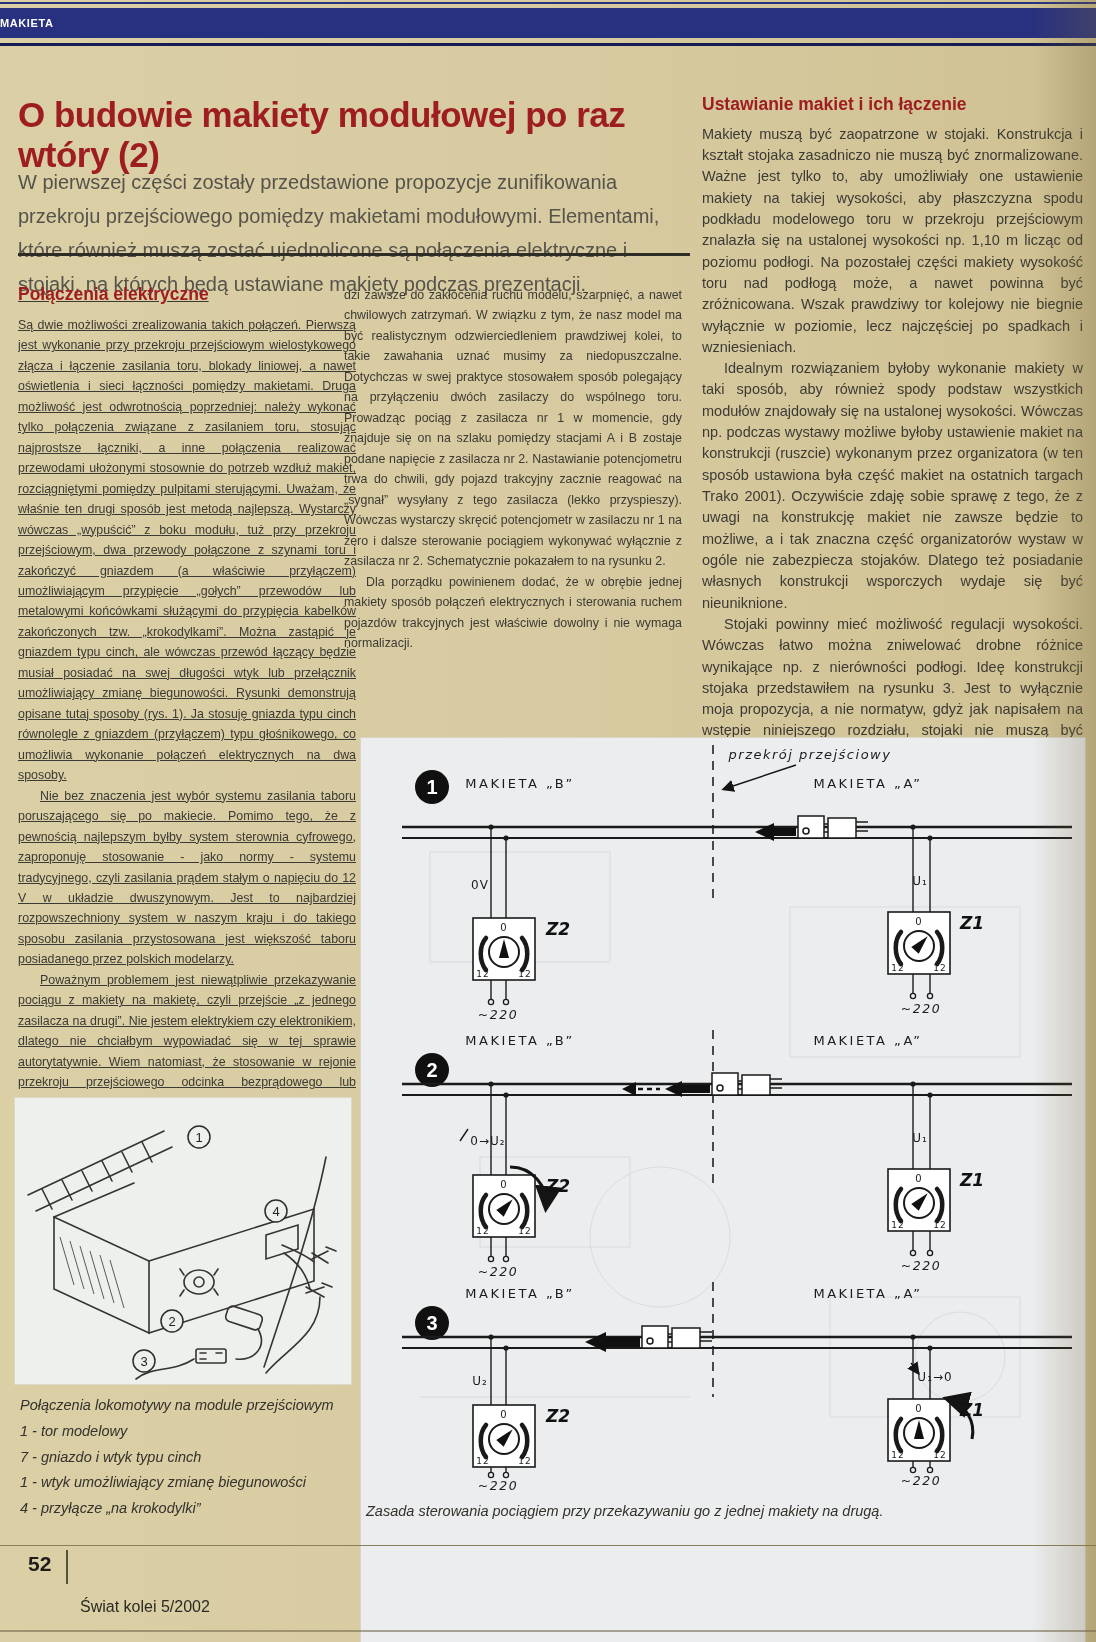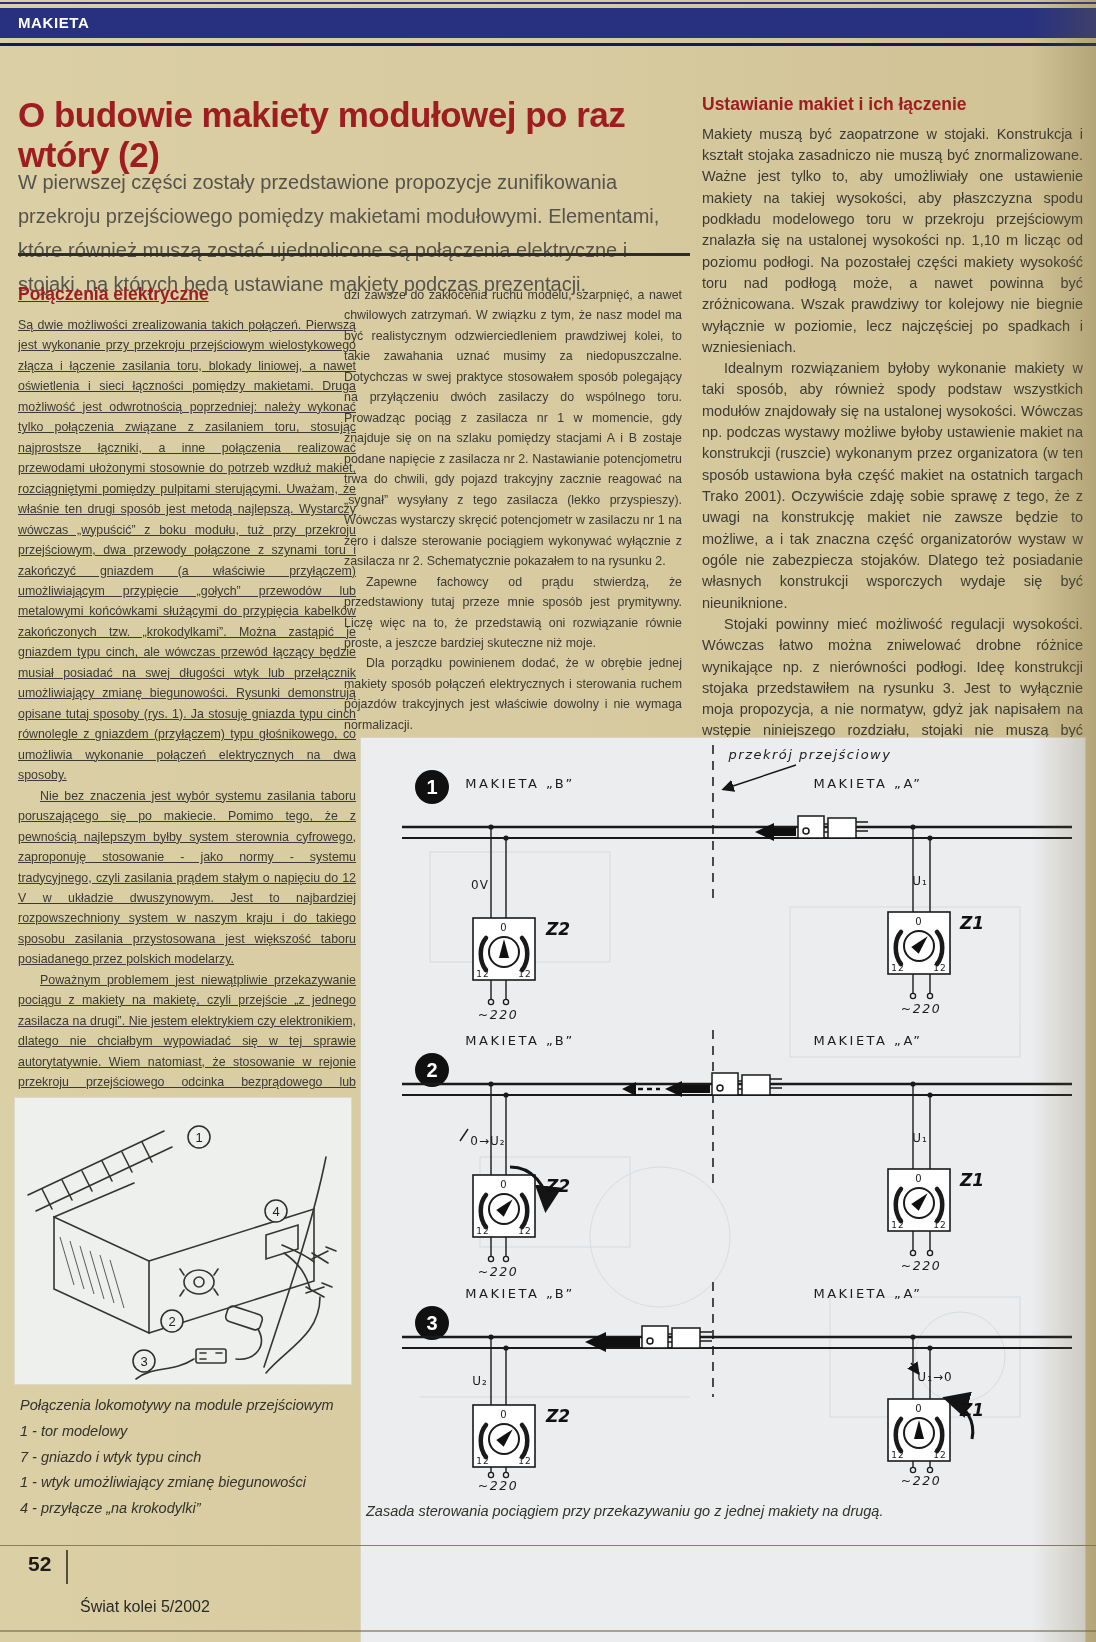--- a/index.html
+++ b/index.html
@@ -5,22 +5,22 @@
   html,body { margin:0; padding:0; }
   .page {
     position:relative; width:1096px; height:1642px; overflow:hidden;
     background:linear-gradient(90deg,#dbcfa6 0%, #d7caa0 55%, #cfc192 100%);
     font-family:"Liberation Sans", sans-serif; color:#3c3a34;
   }
   .edge-shade { position:absolute; right:0; top:0; width:64px; height:100%;
     background:linear-gradient(90deg, rgba(115,100,58,0), rgba(115,100,58,0.30)); }
   .top-thin { position:absolute; left:0; top:2px; width:100%; height:2px; background:#28317f; }
   .topbar { position:absolute; left:0; top:8px; width:100%; height:30px; background:#28317f; }
-  .topbar span { color:#ffffff; font-weight:bold; font-size:15px; letter-spacing:.6px;
-    line-height:30px; padding-left:18px; display:inline-block; }
+  .topbar span { color:#ffffff; font-weight:bold; font-size:11px; letter-spacing:.6px;
+    line-height:30px; display:inline-block; }
   .topbar-rule { position:absolute; left:0; top:43px; width:100%; height:3px; background:#161c52; }
 
   .title { position:absolute; left:18px; top:95px; width:690px; margin:0;
     font-size:35px; font-weight:bold; letter-spacing:-0.5px; color:#9e1d20; }
   .lead { position:absolute; left:18px; top:165px; width:662px; margin:0;
     font-size:20px; line-height:1.7; color:#56534b; }
   .lead-rule { position:absolute; left:18px; top:253px; width:672px; height:3px; background:#2d2c27; }
 
   .col { position:absolute; text-align:justify; }
   .col p { margin:0; }
@@ -76,21 +76,20 @@
 
   <div class="col col-left">
     <h2>Połączenia elektryczne</h2>
     <p>Są dwie możliwości zrealizowania takich połączeń. Pierwszą jest wykonanie przy przekroju przejściowym wielostykowego złącza i łączenie zasilania toru, blokady liniowej, a nawet oświetlenia i sieci łączności pomiędzy makietami. Druga możliwość jest odwrotnością poprzedniej: należy wykonać tylko połączenia związane z zasilaniem toru, stosując najprostsze łączniki, a inne połączenia realizować przewodami ułożonymi stosownie do potrzeb wzdłuż makiet, rozciągniętymi pomiędzy pulpitami sterującymi. Uważam, że właśnie ten drugi sposób jest metodą najlepszą. Wystarczy wówczas „wypuścić” z boku modułu, tuż przy przekroju przejściowym, dwa przewody połączone z szynami toru i zakończyć gniazdem (a właściwie przyłączem) umożliwiającym przypięcie „gołych” przewodów lub metalowymi końcówkami służącymi do przypięcia kabelków zakończonych tzw. „krokodylkami”. Można zastąpić je gniazdem typu cinch, ale wówczas przewód łączący będzie musiał posiadać na swej długości wtyk lub przełącznik umożliwiający zmianę biegunowości. Rysunki demonstrują opisane tutaj sposoby (rys. 1). Ja stosuję gniazda typu cinch równolegle z gniazdem (przyłączem) typu głośnikowego, co umożliwia wykonanie połączeń elektrycznych na dwa sposoby.</p>
     <p class="ind">Nie bez znaczenia jest wybór systemu zasilania taboru poruszającego się po makiecie. Pomimo tego, że z pewnością najlepszym byłby system sterownia cyfrowego, zaproponuję stosowanie - jako normy - systemu tradycyjnego, czyli zasilania prądem stałym o napięciu do 12 V w układzie dwuszynowym. Jest to najbardziej rozpowszechniony system w naszym kraju i do takiego sposobu zasilania przystosowana jest większość taboru posiadanego przez polskich modelarzy.</p>
     <p class="ind">Poważnym problemem jest niewątpliwie przekazywanie pociągu z makiety na makietę, czyli przejście „z jednego zasilacza na drugi”. Nie jestem elektrykiem czy elektronikiem, dlatego nie chciałbym wypowiadać się w tej sprawie autorytatywnie. Wiem natomiast, że stosowanie w rejonie przekroju przejściowego odcinka bezprądowego lub niekontrolowany przejazd lokomotywy z toru połączonego z jednym zasilaczem na tor zasilany z innego źródła prowa-</p>
   </div>
 
   <div class="col col-mid">
     <p>dzi zawsze do zakłócenia ruchu modelu, szarpnięć, a nawet chwilowych zatrzymań. W związku z tym, że nasz model ma być realistycznym odzwierciedleniem prawdziwej kolei, to takie zawahania uznać musimy za niedopuszczalne. Dotychczas w swej praktyce stosowałem sposób polegający na przyłączeniu dwóch zasilaczy do wspólnego toru. Prowadząc pociąg z zasilacza nr 1 w momencie, gdy znajduje się on na szlaku pomiędzy stacjami A i B zostaje podane napięcie z zasilacza nr 2. Nastawianie potencjometru trwa do chwili, gdy pojazd trakcyjny zacznie reagować na „sygnał” wysyłany z tego zasilacza (lekko przyspieszy). Wówczas wystarczy skręcić potencjometr w zasilaczu nr 1 na zero i dalsze sterowanie pociągiem wykonywać wyłącznie z zasilacza nr 2. Schematycznie pokazałem to na rysunku 2.</p>
-    <p class="ind">Zapewne fachowcy od prądu stwierdzą, że przedstawiony tutaj przeze mnie sposób jest prymitywny. Liczę więc na to, że przedstawią oni rozwiązanie równie proste, a jeszcze bardziej skuteczne niż moje.</p>
     <p class="ind">Dla porządku powinienem dodać, że w obrębie jednej makiety sposób połączeń elektrycznych i sterowania ruchem pojazdów trakcyjnych jest właściwie dowolny i nie wymaga normalizacji.</p>
   </div>
 
   <div class="col col-right">
     <h2>Ustawianie makiet i ich łączenie</h2>
     <p>Makiety muszą być zaopatrzone w stojaki. Konstrukcja i kształt stojaka zasadniczo nie muszą być znormalizowane. Ważne jest tylko to, aby umożliwiały one ustawienie makiety na takiej wysokości, aby płaszczyzna spodu podkładu modelowego toru w przekroju przejściowym znalazła się na ustalonej wysokości np. 1,10 m licząc od poziomu podłogi. Na pozostałej części makiety wysokość toru nad podłogą może, a nawet powinna być zróżnicowana. Wszak prawdziwy tor kolejowy nie biegnie wyłącznie w poziomie, lecz najczęściej po spadkach i wzniesieniach.</p>
     <p class="ind">Idealnym rozwiązaniem byłoby wykonanie makiety w taki sposób, aby również spody podstaw wszystkich modułów znajdowały się na ustalonej wysokości. Wówczas np. podczas wystawy możliwe byłoby ustawienie makiet na konstrukcji (ruszcie) wykonanym przez organizatora (w ten sposób ustawiona była część makiet na ostatnich targach Trako 2001). Oczywiście zdaję sobie sprawę z tego, że z uwagi na konstrukcję makiet nie zawsze będzie to możliwe, a i tak znaczna część organizatorów wystaw w ogóle nie zabezpiecza stojaków. Dlatego też posiadanie własnych konstrukcji wsporczych wydaje się być nieuniknione.</p>
     <p class="ind">Stojaki powinny mieć możliwość regulacji wysokości. Wówczas łatwo można zniwelować drobne różnice wynikające np. z nierówności podłogi. Ideę konstrukcji stojaka przedstawiłem na rysunku 3. Jest to wyłącznie moja propozycja, a nie normatyw, gdyż jak napisałem na wstępie niniejszego rozdziału, stojaki nie muszą być normowane, mają tylko zapewniać uzyskanie normatywnego wymiaru 1,10 m w przekroju przejściowym.</p>
   </div>
 

